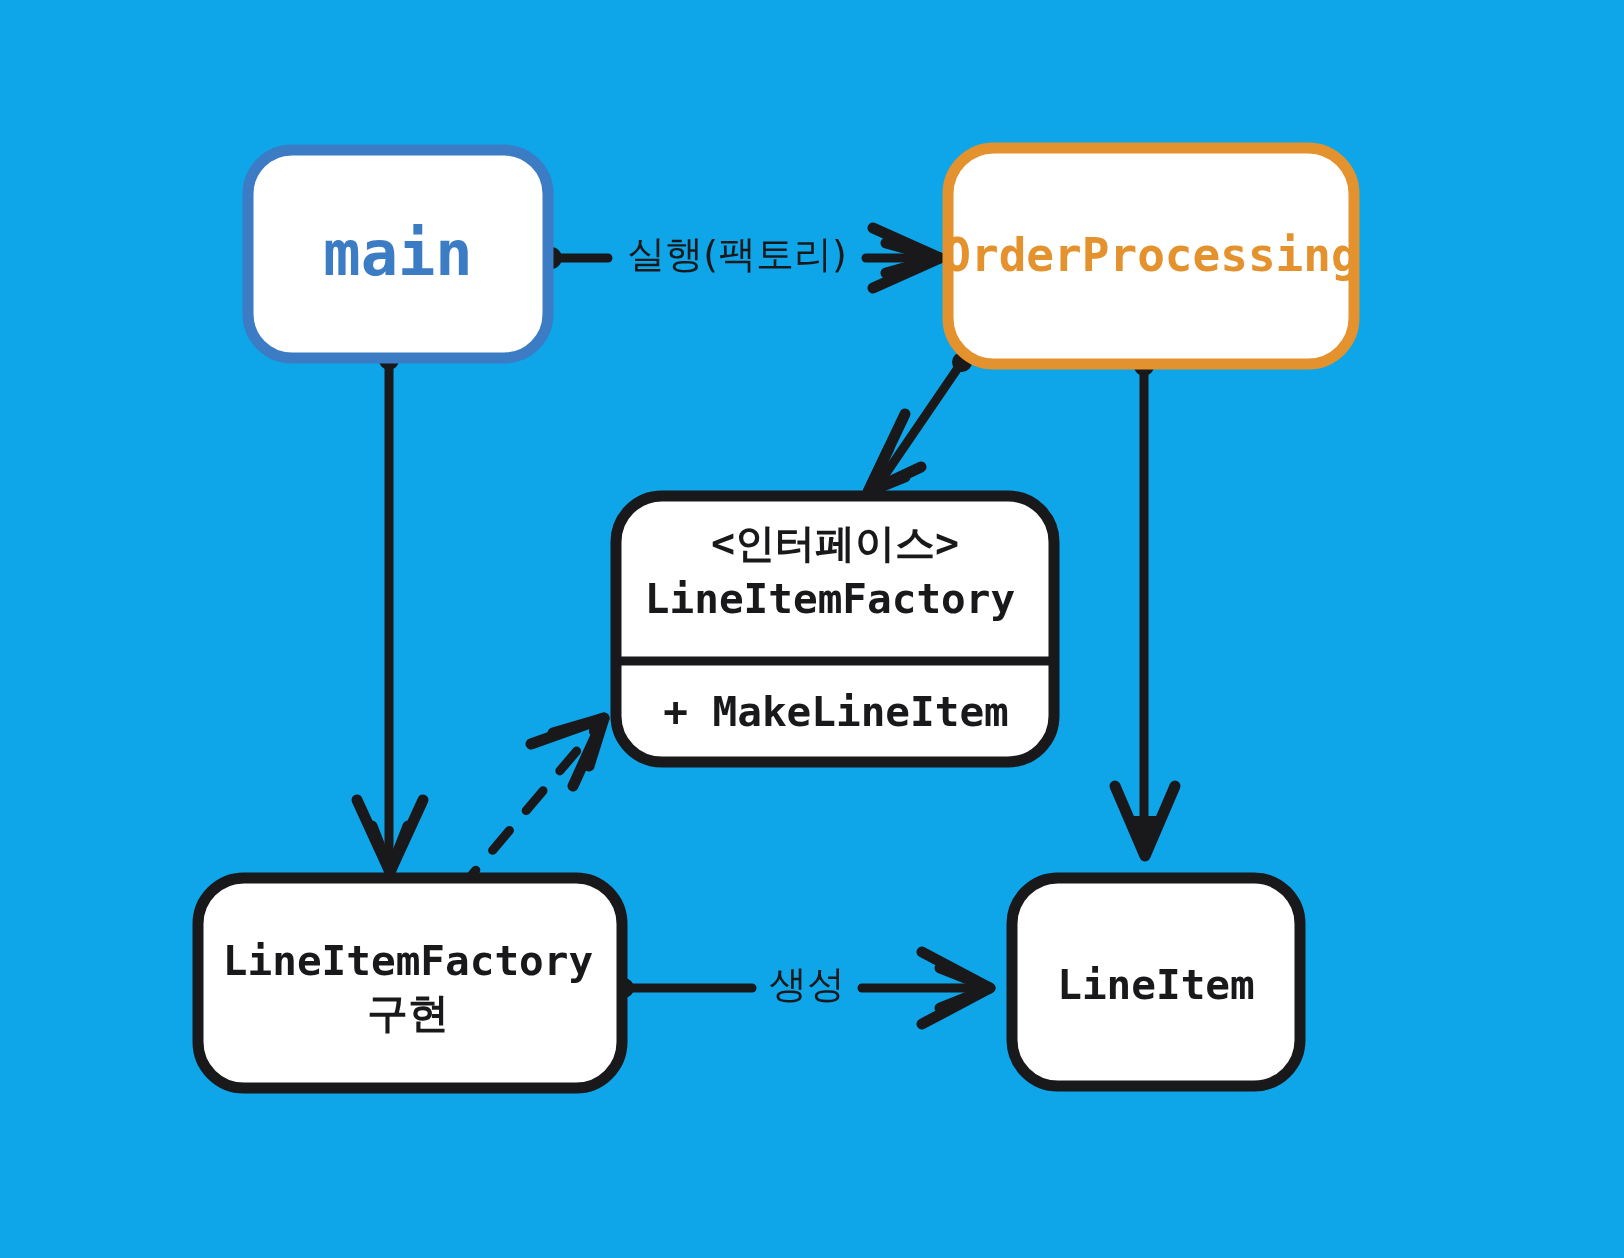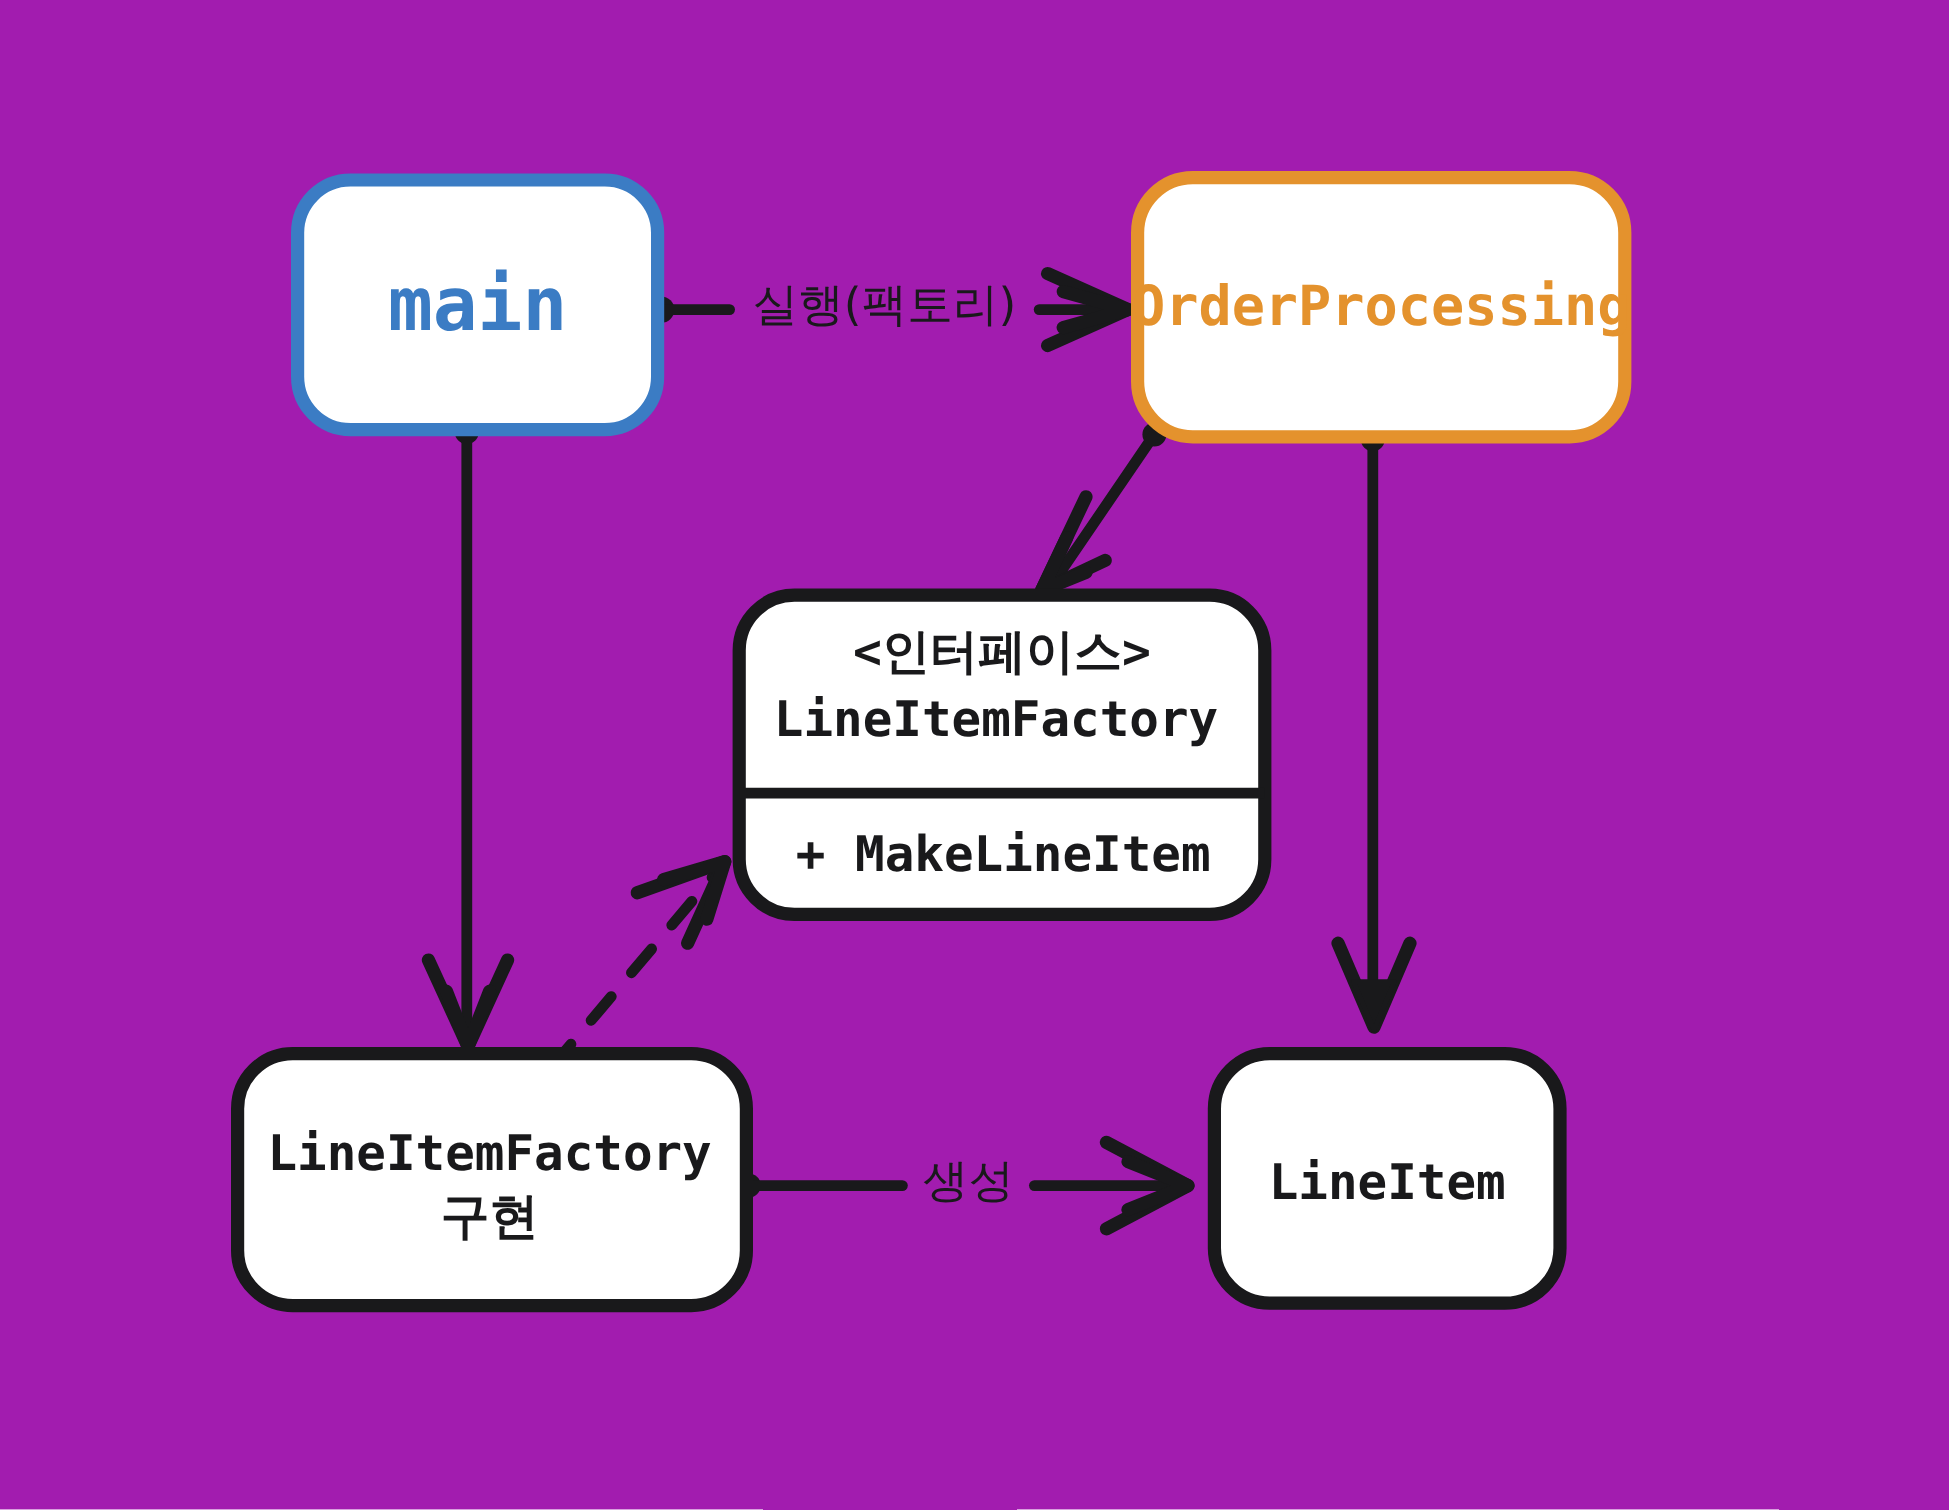--- a/index.html
+++ b/index.html
@@ -10,21 +10,21 @@
   body {
     width: 1624px;
     height: 1258px;
     overflow: hidden;
     font-family: "DejaVu Sans Mono", monospace;
   }
   #diagram-root {
     position: relative;
     width: 1624px;
     height: 1258px;
-    background: #a21caf;
+    background: #0ea5e9;
   }
   svg#diagram-svg {
     position: absolute;
     top: 0;
     left: 0;
     width: 1624px;
     height: 1258px;
     display: block;
   }
   .node-label {

